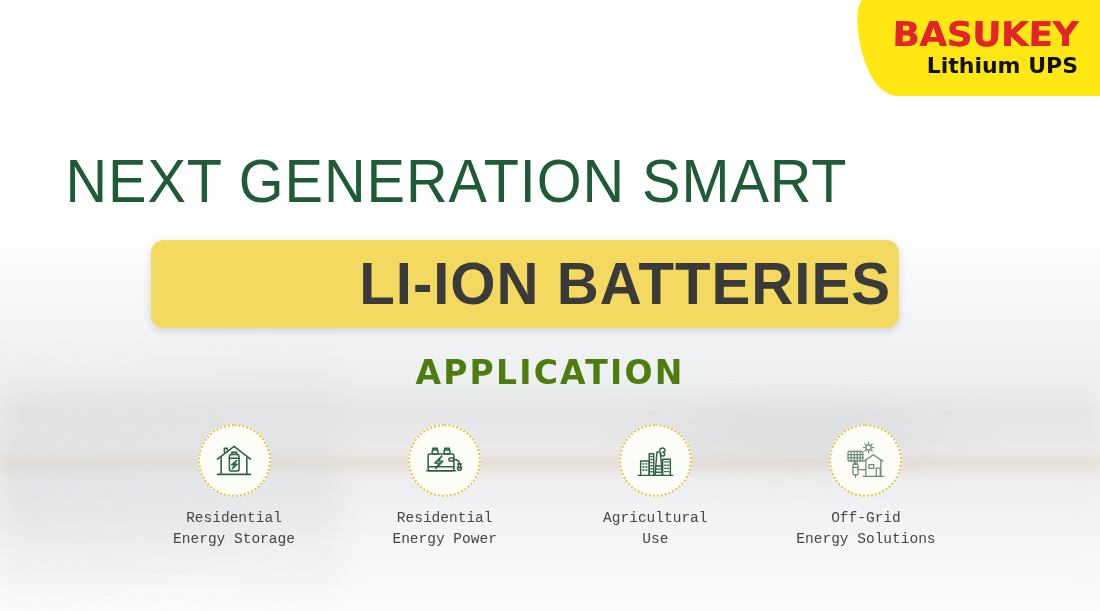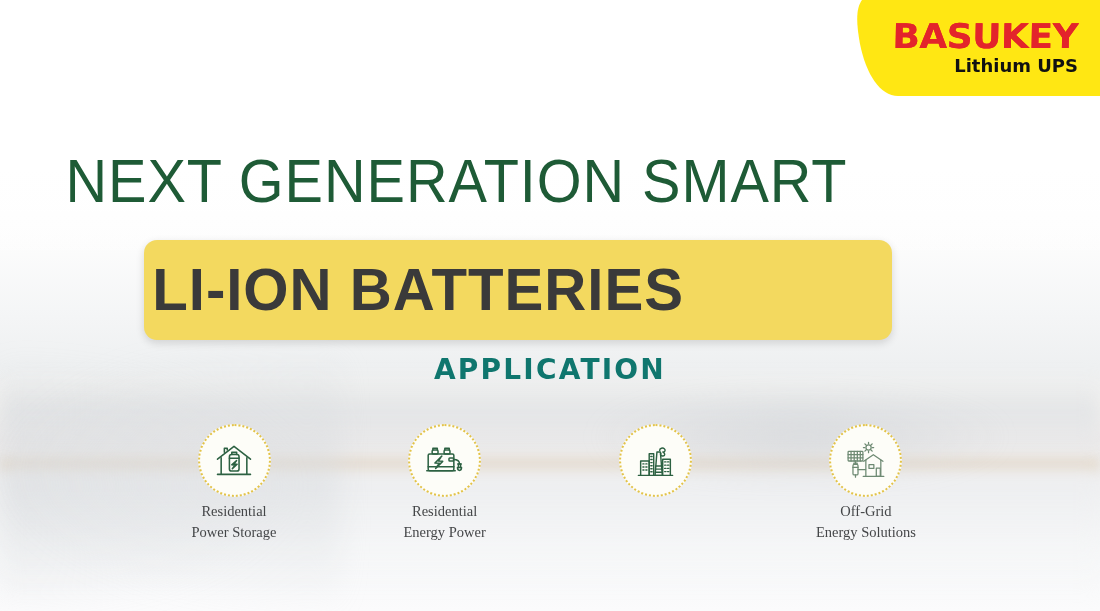--- a/index.html
+++ b/index.html
@@ -89,21 +89,21 @@
     font-size:34px;
     letter-spacing:-0.5px;
     color:#E3242B;
     transform:scaleX(1.06) skewX(-1deg);
     transform-origin:right center;
     text-shadow:0 0 0 #E3242B;
   }
   .logo-sub {
     font-family:"DejaVu Sans", sans-serif;
     font-weight:700;
-    font-size:18px;
+    font-size:22px;
     letter-spacing:0px;
     color:#111111;
     margin-top:4px;
   }
 
   
   #headline {
     position:absolute;
     top:150px; left:0; width:912px;
     text-align:center;
@@ -116,26 +116,26 @@
     font-size:62px;
     line-height:1;
     letter-spacing:1px;
     color:#1E5B36;
     transform:scaleX(.93);
     transform-origin:center;
   }
 
   #subhead-banner {
     position:absolute;
-    left:144px; top:240px;
-    width:748px; height:100px;
+    left:151px; top:240px;
+    width:748px; height:88px;
     background:#F3D95F;
     border-radius:13px;
     box-shadow:0 3px 9px rgba(0,0,0,.14);
-    display:flex; align-items:center; justify-content:flex-start;
+    display:flex; align-items:center; justify-content:flex-end;
     z-index:4;
   }
   #subhead-banner .subhead-text {
     font-family:"Liberation Sans Narrow","Liberation Sans", sans-serif;
     font-weight:700;
     font-size:60px;
     line-height:1;
     letter-spacing:1px;
     color:#3A3A3A;
     transform:scaleX(.97);
@@ -143,23 +143,23 @@
 
   #application-label {
     position:absolute;
     top:353px; left:0; width:1100px;
     text-align:center;
     z-index:4;
   }
   #application-label .app-text {
     font-family:"DejaVu Sans", sans-serif;
     font-weight:700;
-    font-size:28px;
+    font-size:33px;
     letter-spacing:2.2px;
-    color:#0f766e;
+    color:#4d7c0f;
   }
 
   
   #app-items {
     position:absolute;
     left:150px; top:424px;
     width:800px; height:150px;
     display:flex;
     justify-content:space-between;
     z-index:5;
@@ -170,23 +170,23 @@
   }
   .icon-circle {
     width:73px; height:73px;
     border-radius:50%;
     border:2px dotted #E3C348;
     background:#FDFDF8;
     display:flex; align-items:center; justify-content:center;
   }
   .icon-circle svg { display:block; }
   .app-caption {
-    margin-top:4px;
+    margin-top:11px;
     text-align:center;
-    font-family:Liberation Serif, serif;
+    font-family:Liberation Mono, monospace;
     font-size:14.5px;
     line-height:1.45;
     color:#444648;
   }
   .app-caption .cap-line { display:block; white-space:nowrap; }
 </style>
 </head>
 <body>
 
 <div id="banner">
@@ -233,21 +233,21 @@
           <path d="M6 38.6 H42"></path>
           <path d="M13.5 14.5 V10 H16.6 V12.1"></path>
           <rect x="19" y="17" width="10.5" height="18" rx="2.4"></rect>
           <path d="M21.6 17 V14.6 H26.9 V17"></path>
           <path d="M19 21 H29.5"></path>
           <path d="M26.8 23.6 L21.6 28.2 L25 28.6 L22.2 32.4 L27.4 27.6 L24 27.3 Z"></path>
         </svg>
       </div>
       <div class="app-caption">
         <span class="cap-line">Residential</span>
-        <span class="cap-line">Power Storage</span>
+        <span class="cap-line">Energy Storage</span>
       </div>
     </div>
 
     <div class="app-item">
       <div class="icon-circle">
         <svg width="46" height="44" viewBox="0 0 52 48" fill="none" stroke="#2C6142" stroke-width="1.7" stroke-linecap="round" stroke-linejoin="round">
           <rect x="7" y="16" width="29" height="19" rx="1.6"></rect>
           <path d="M7 30.5 H36"></path>
           <path d="M5.4 35 H37.6"></path>
           <rect x="11.5" y="11.5" width="6.6" height="4.5" rx="1.1"></rect>
@@ -284,20 +284,24 @@
           <path d="M11 30.6 H12.2 M14.3 30.6 H15.5"></path>
           <path d="M11 34 H12.2 M14.3 34 H15.5"></path>
           <path d="M19.8 19 H21.2 M19.8 22.4 H21.2 M19.8 25.8 H21.2 M19.8 29.2 H21.2 M19.8 32.6 H21.2 M19.8 36 H21.2"></path>
           <path d="M35.2 25 H36.6 M38.4 25 H39.8"></path>
           <path d="M35.2 28.6 H36.6 M38.4 28.6 H39.8"></path>
           <path d="M35.2 32.2 H36.6 M38.4 32.2 H39.8"></path>
           <path d="M35.2 35.8 H36.6 M38.4 35.8 H39.8"></path>
           <path d="M29.6 12.4 C29.6 9.6 33.2 9 34.8 10.4 C36.6 12 35.4 14.4 33.2 14 C35.8 15 36 18 33.4 18.4 C31.2 18.8 30 16.8 31 15.4"></path>
         </svg>
       </div>
+      <div class="app-caption">
+        <span class="cap-line">Agricultural</span>
+        <span class="cap-line">Use</span>
+      </div>
     </div>
 
     <div class="app-item">
       <div class="icon-circle">
         <svg width="47" height="44" viewBox="0 0 54 48" fill="none" stroke="#6E8A73" stroke-width="1.45" stroke-linecap="round" stroke-linejoin="round">
 
           <circle cx="30.5" cy="8.5" r="3"></circle>
           <path d="M30.5 2.6 V4.2 M30.5 12.8 V14.4 M24.6 8.5 H26.2 M34.8 8.5 H36.4
                    M26.3 4.3 L27.4 5.4 M33.6 11.6 L34.7 12.7
                    M34.7 4.3 L33.6 5.4 M27.4 11.6 L26.3 12.7"></path>

